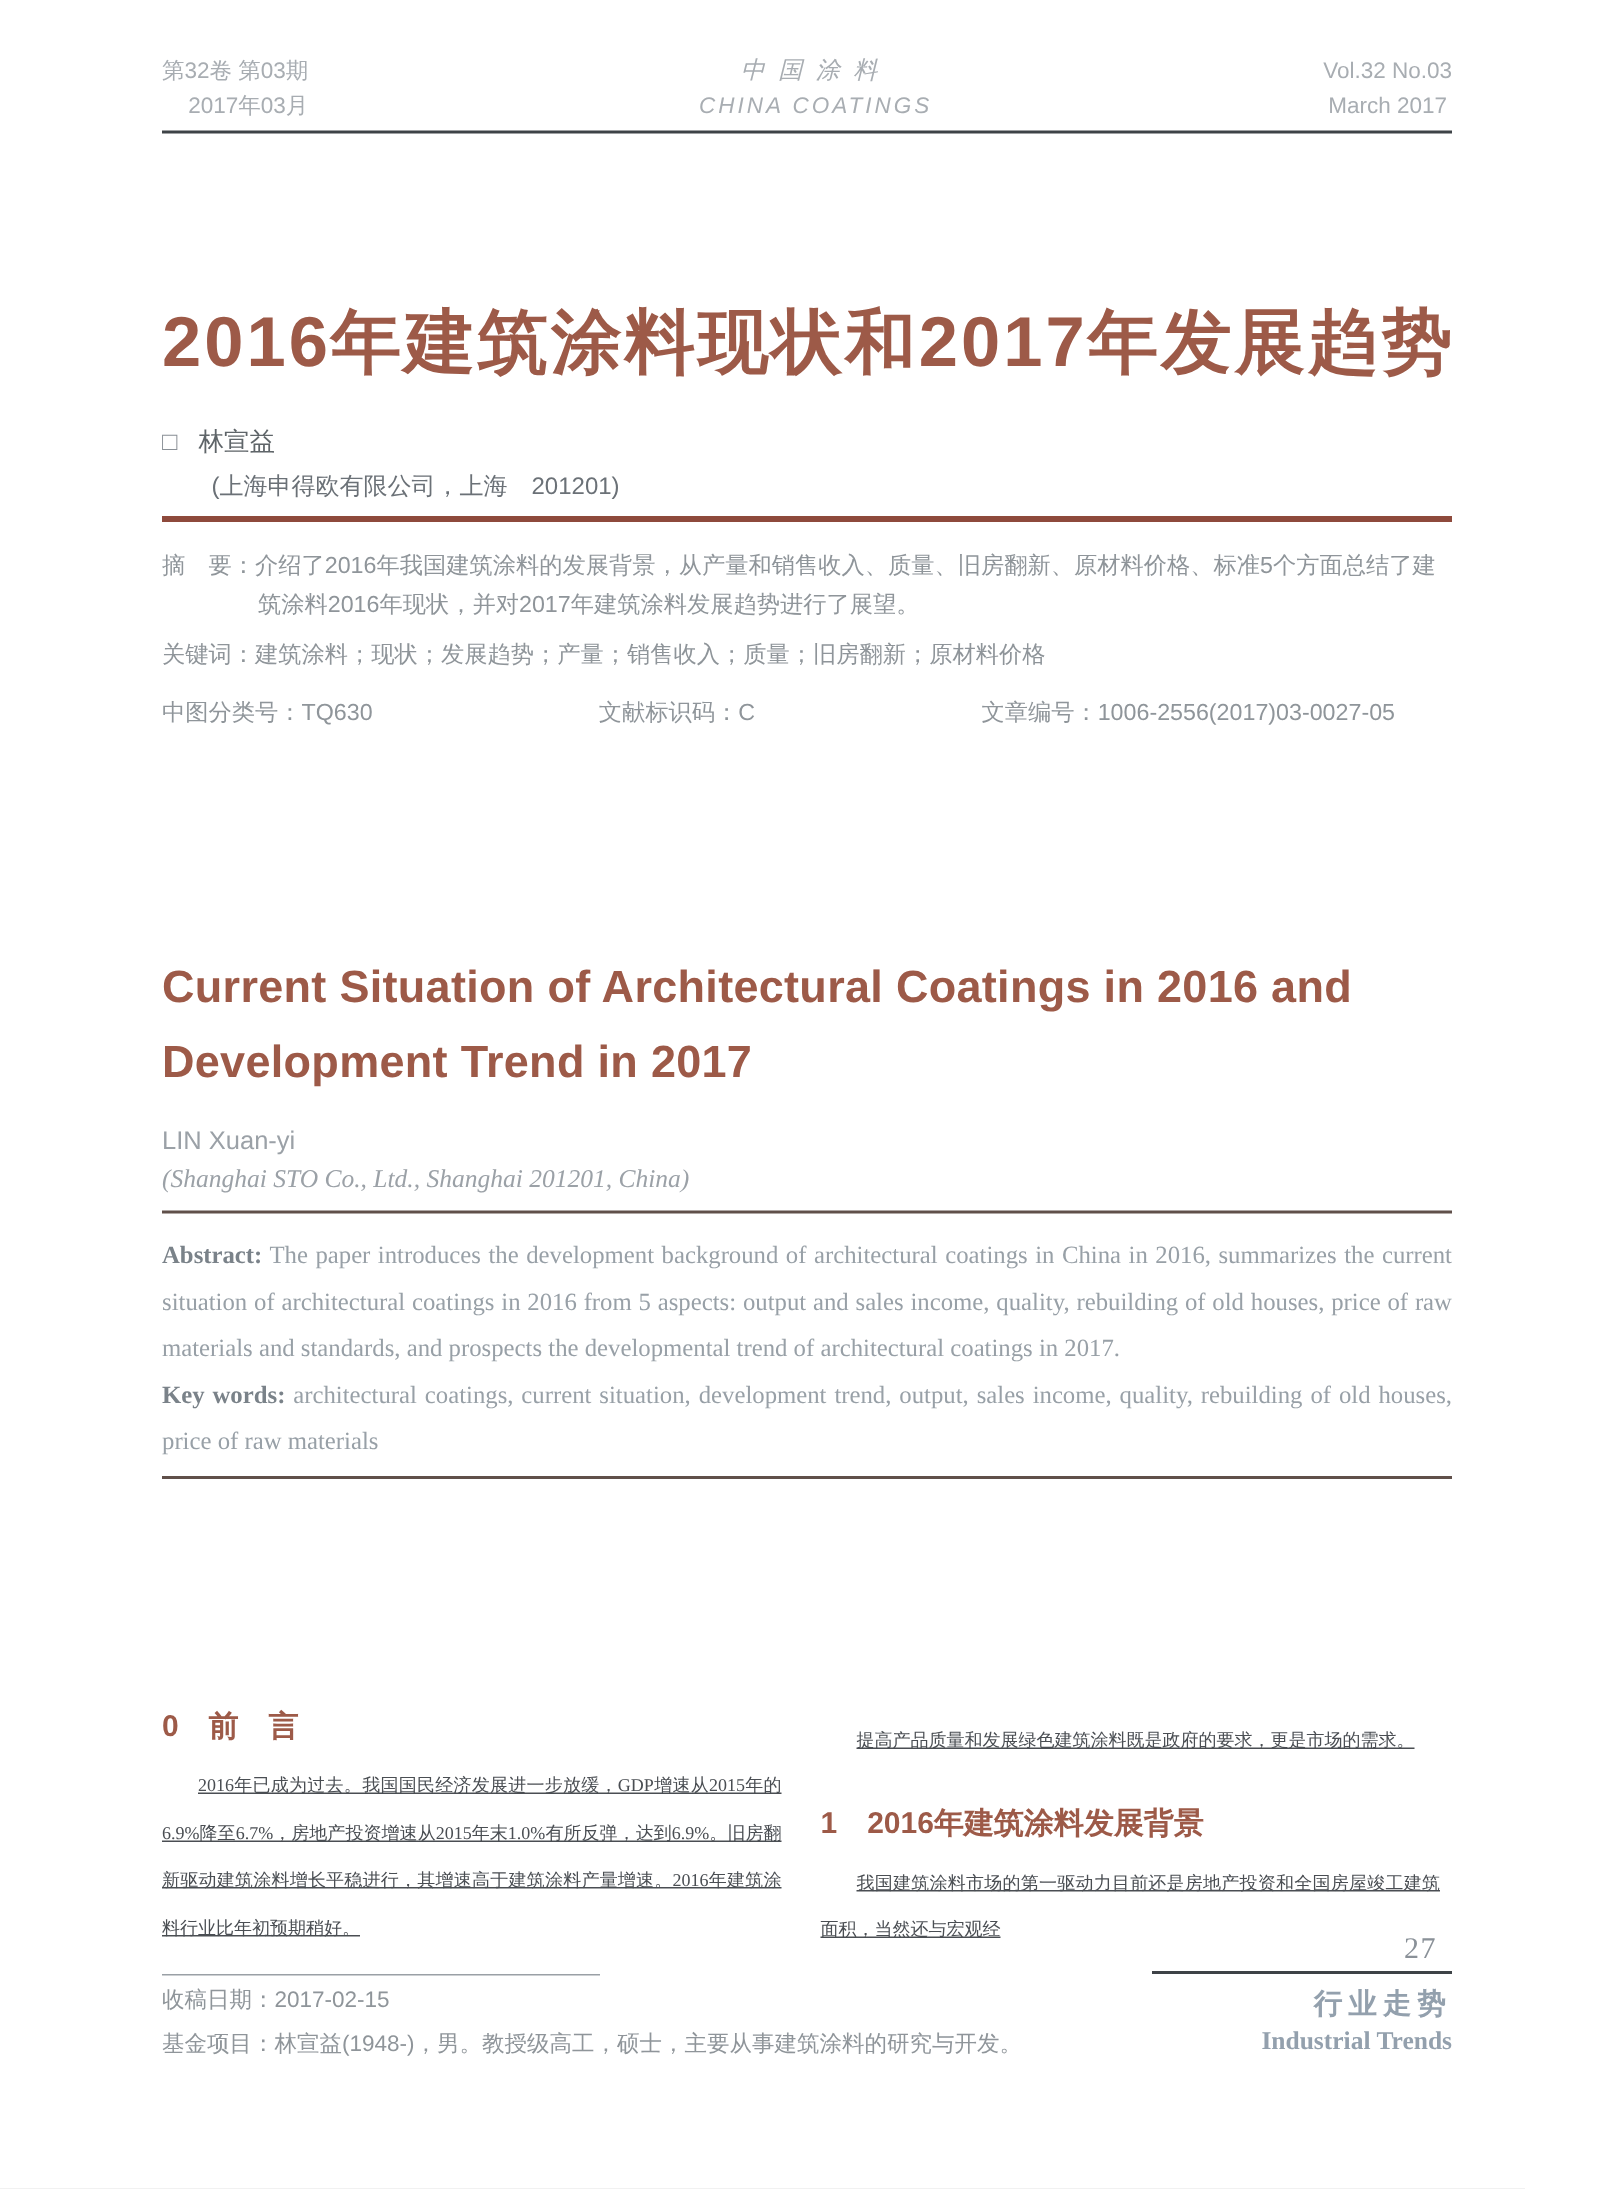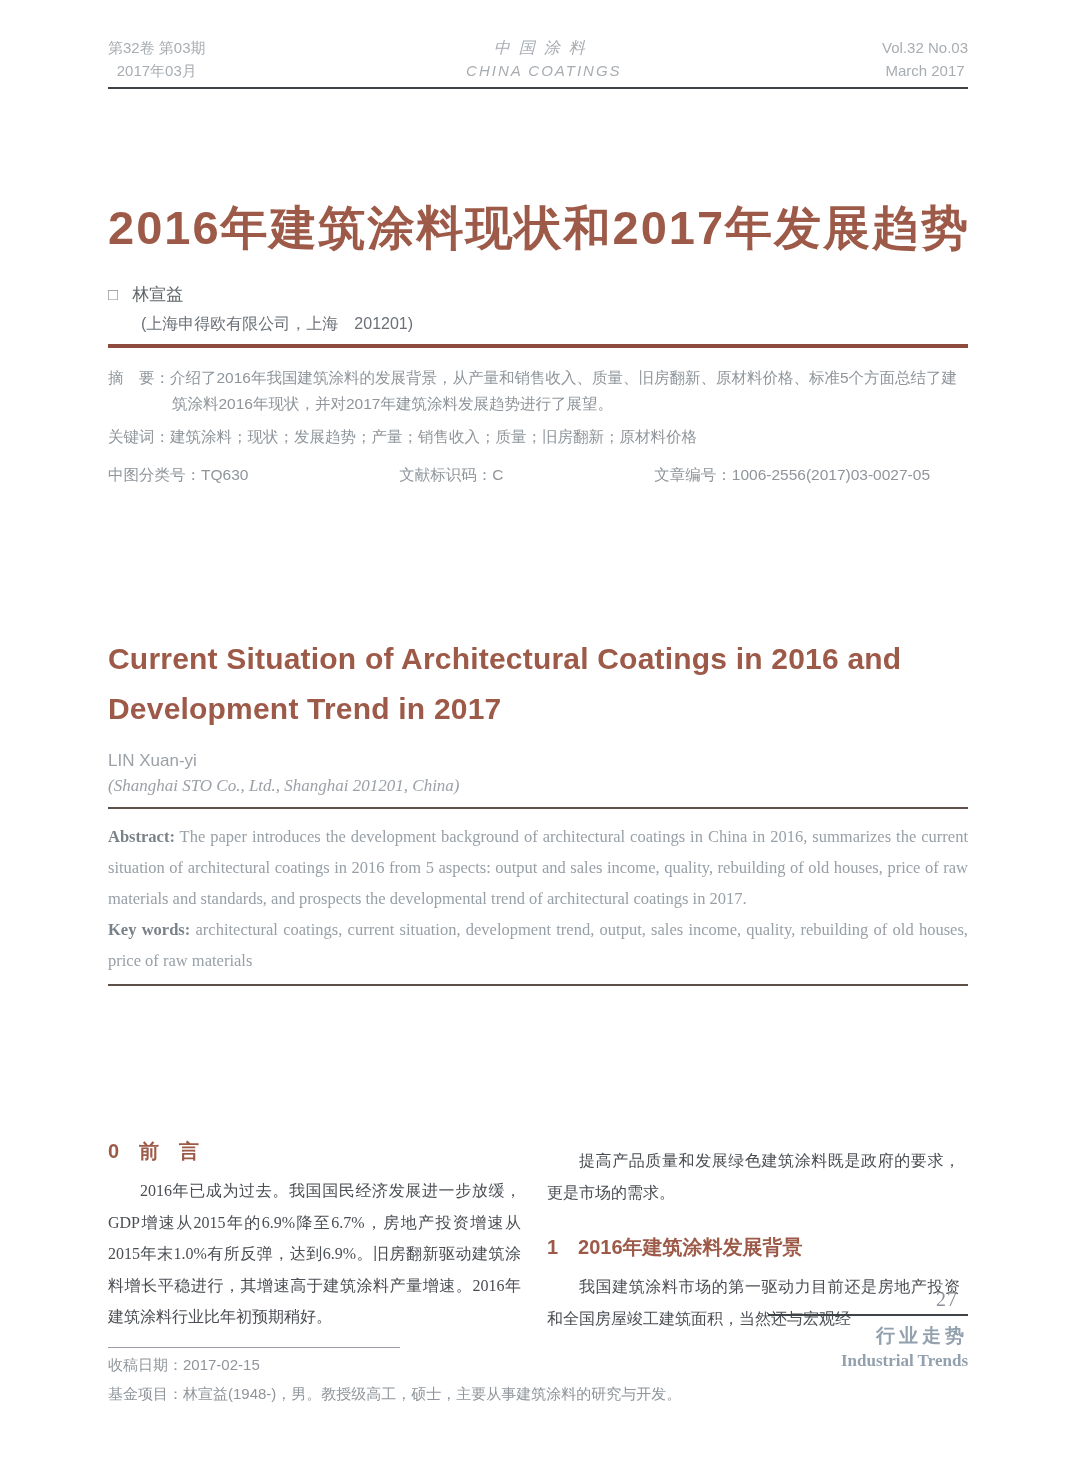--- a/index.html
+++ b/index.html
@@ -11,21 +11,21 @@
     background:#ffffff;
     padding:36px 107px 0 108px;
     font-family:"Liberation Serif", serif;
     overflow:hidden;
   }
 
   
   .running-head { display:flex; justify-content:space-between; align-items:flex-start;
     font-family:"Liberation Sans", sans-serif; font-size:15px; line-height:23px;
     color:var(--header-gray,#a8adb2); }
-  .rh-left { text-align:center; }
+  .rh-left { text-align:right; }
   .rh-center { text-align:center;font-style:italic; }
   .rh-center .journal-cn { letter-spacing:9px; font-size:16px; }
   .rh-center .journal-en { letter-spacing:2px; }
   .rh-right { text-align:center; }
   .header-rule { margin-top:5px; border-top:2px solid var(--rule-dark,#3e4347); }
   .doi { margin-top:4px; font-size:15px; color:#41464c; letter-spacing:0.3px; }
 
   
   .title-cn {
     margin-top:104px;
@@ -66,22 +66,22 @@
     color:#98a0a7; text-align:justify; }
   .abstract-en .lbl-en, .keywords-en .lbl-en { font-weight:bold; color:#7a8289; }
   .keywords-en { font-size:16.5px; line-height:31px; color:#98a0a7; text-align:justify; }
   .thin-rule.second { margin-top:8px; }
 
   
   .columns { margin-top:150px; display:flex; gap:26px; }
   .col { width:413px; }
   .sec-heading { font-family:"Liberation Sans", sans-serif; font-weight:bold;
     font-size:20px; color:var(--accent,#9d5a48); line-height:30px; }
-  .col p { margin-top:9px; font-size:16px; line-height:31.5px;
-    text-align:justify; text-indent:2em; color:#4a4e53; }
+  .col p { margin-top:9px; font-size:12px; line-height:31.5px;
+    text-align:justify; text-indent:2em; color:#4a4e53;text-decoration:underline; }
   .col .sec-heading.mid { margin-top:24px; }
 
   
   .footnote { margin-top:13px; width:620px; font-size:15px; color:#8f959a;
     font-family:"Liberation Sans", sans-serif; }
   .fn-rule { width:292px; border-top:1.5px solid #9aa0a5; }
   .footnote div.fn-line { margin-top:5px; line-height:24px; }
 
   
   .page-footer { position:absolute; top:1288px; right:107px; width:260px; text-align:right; }

